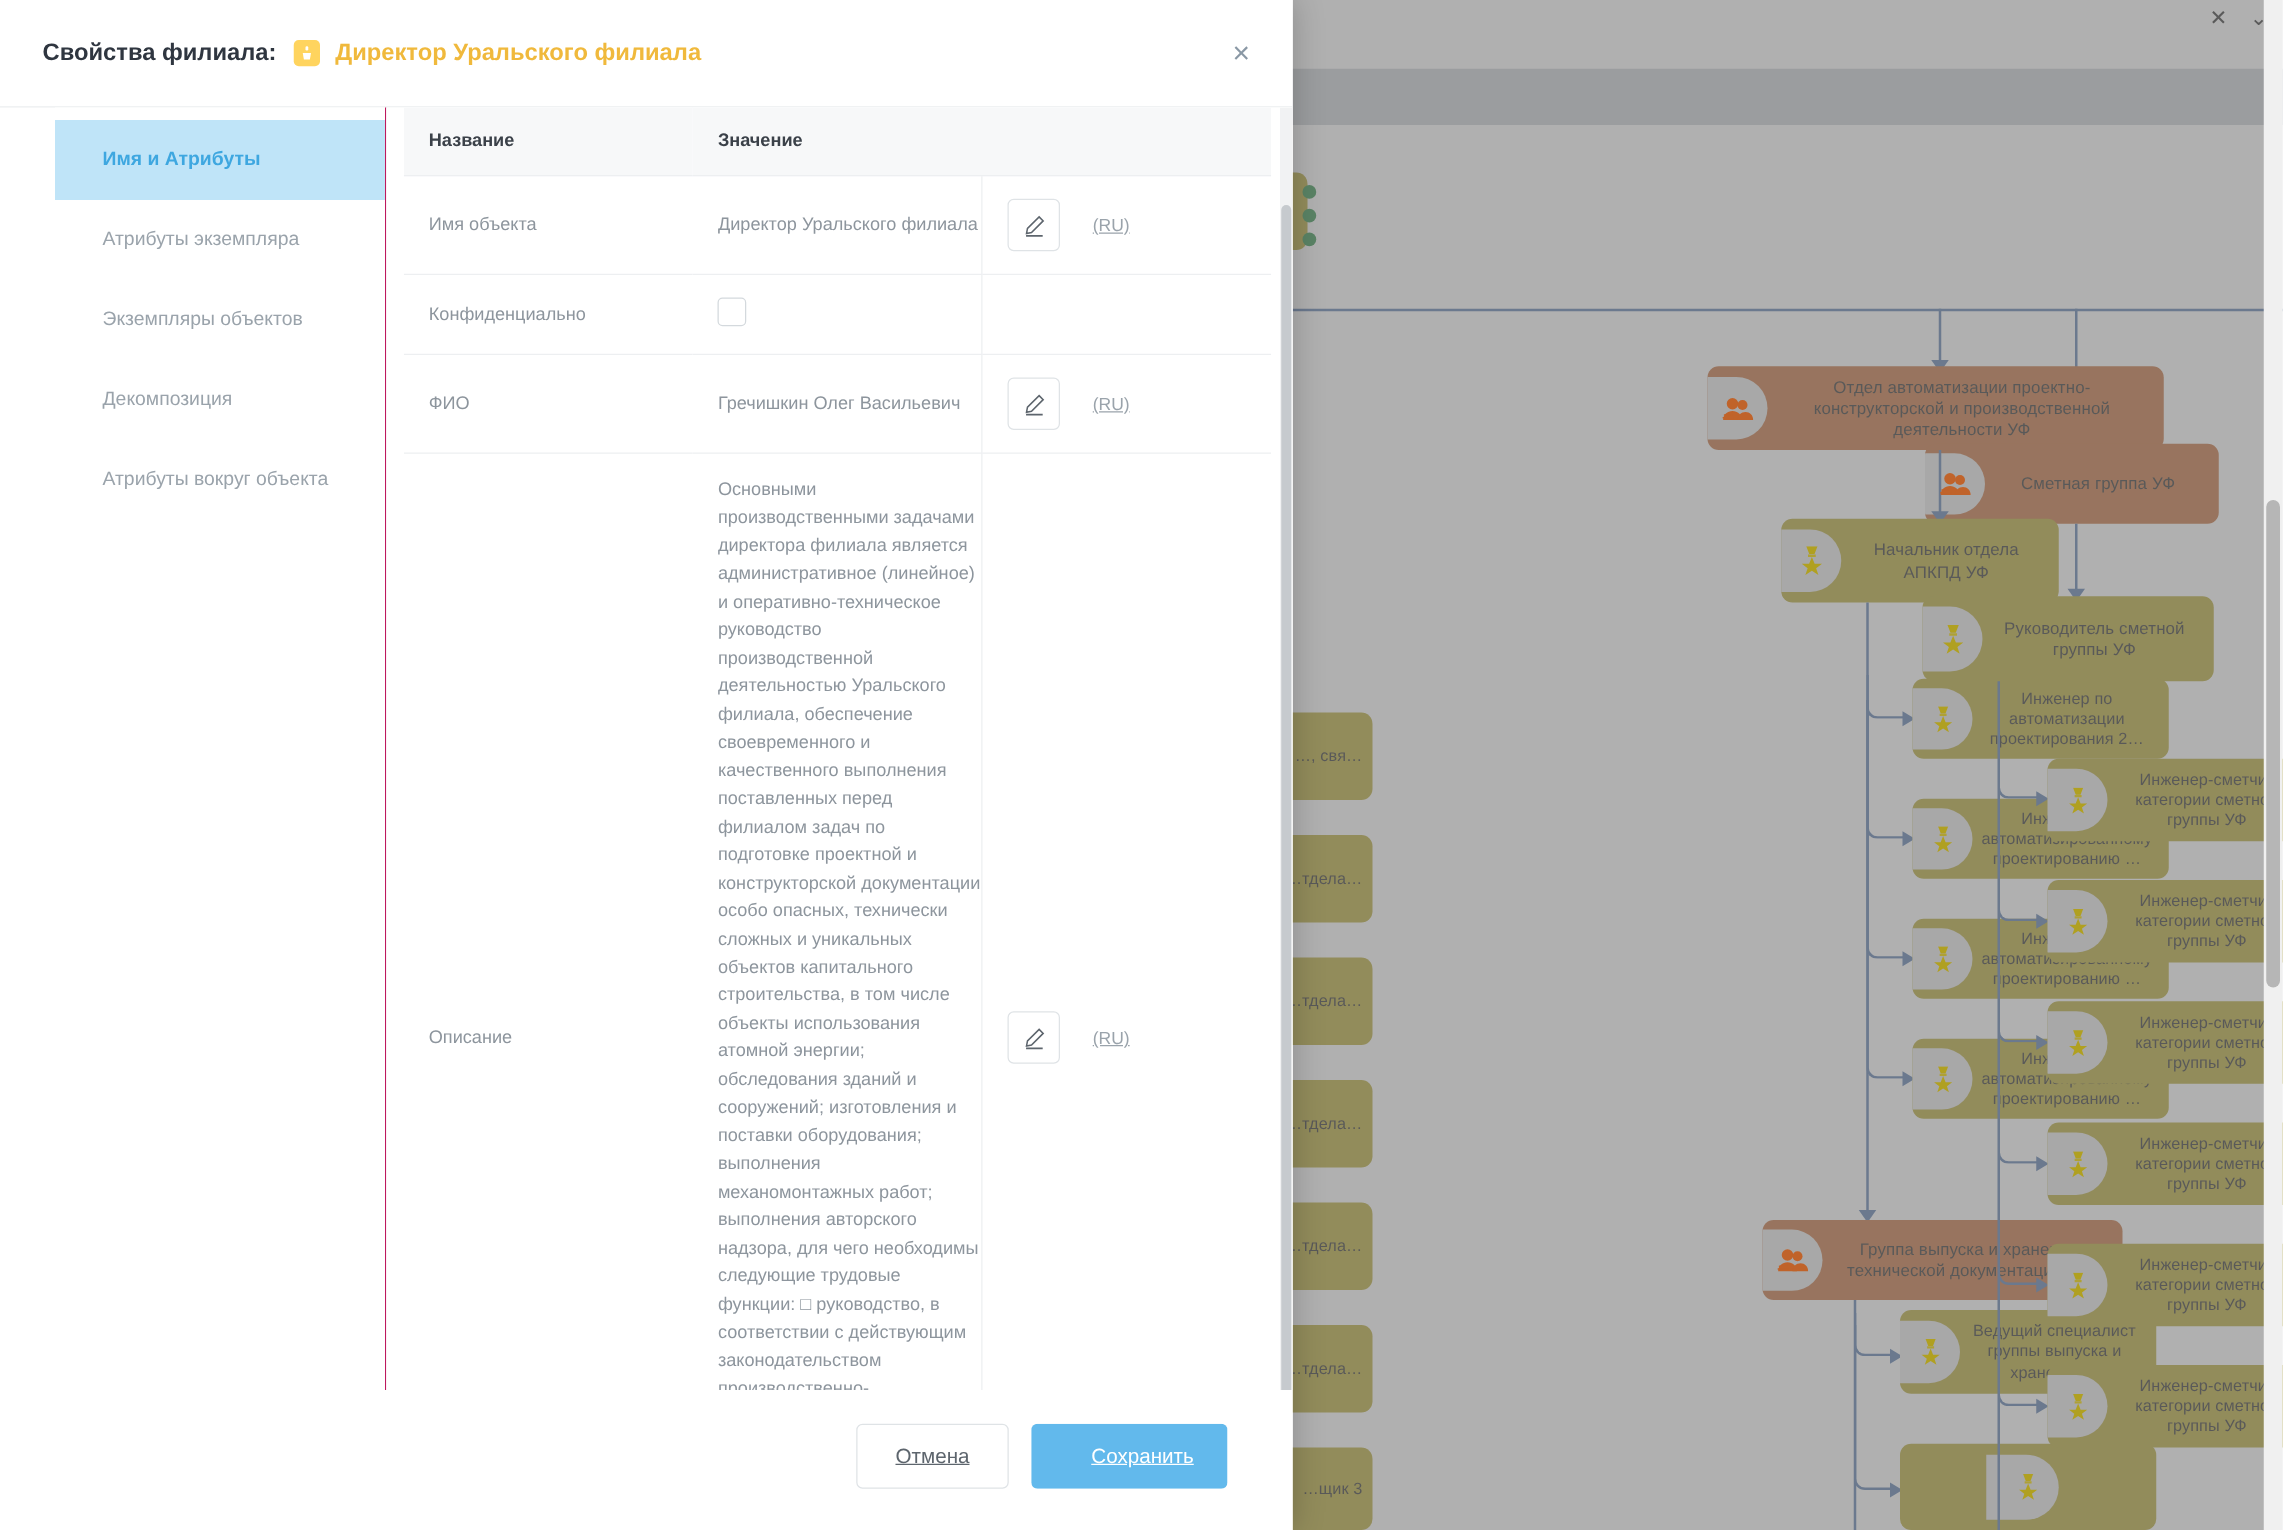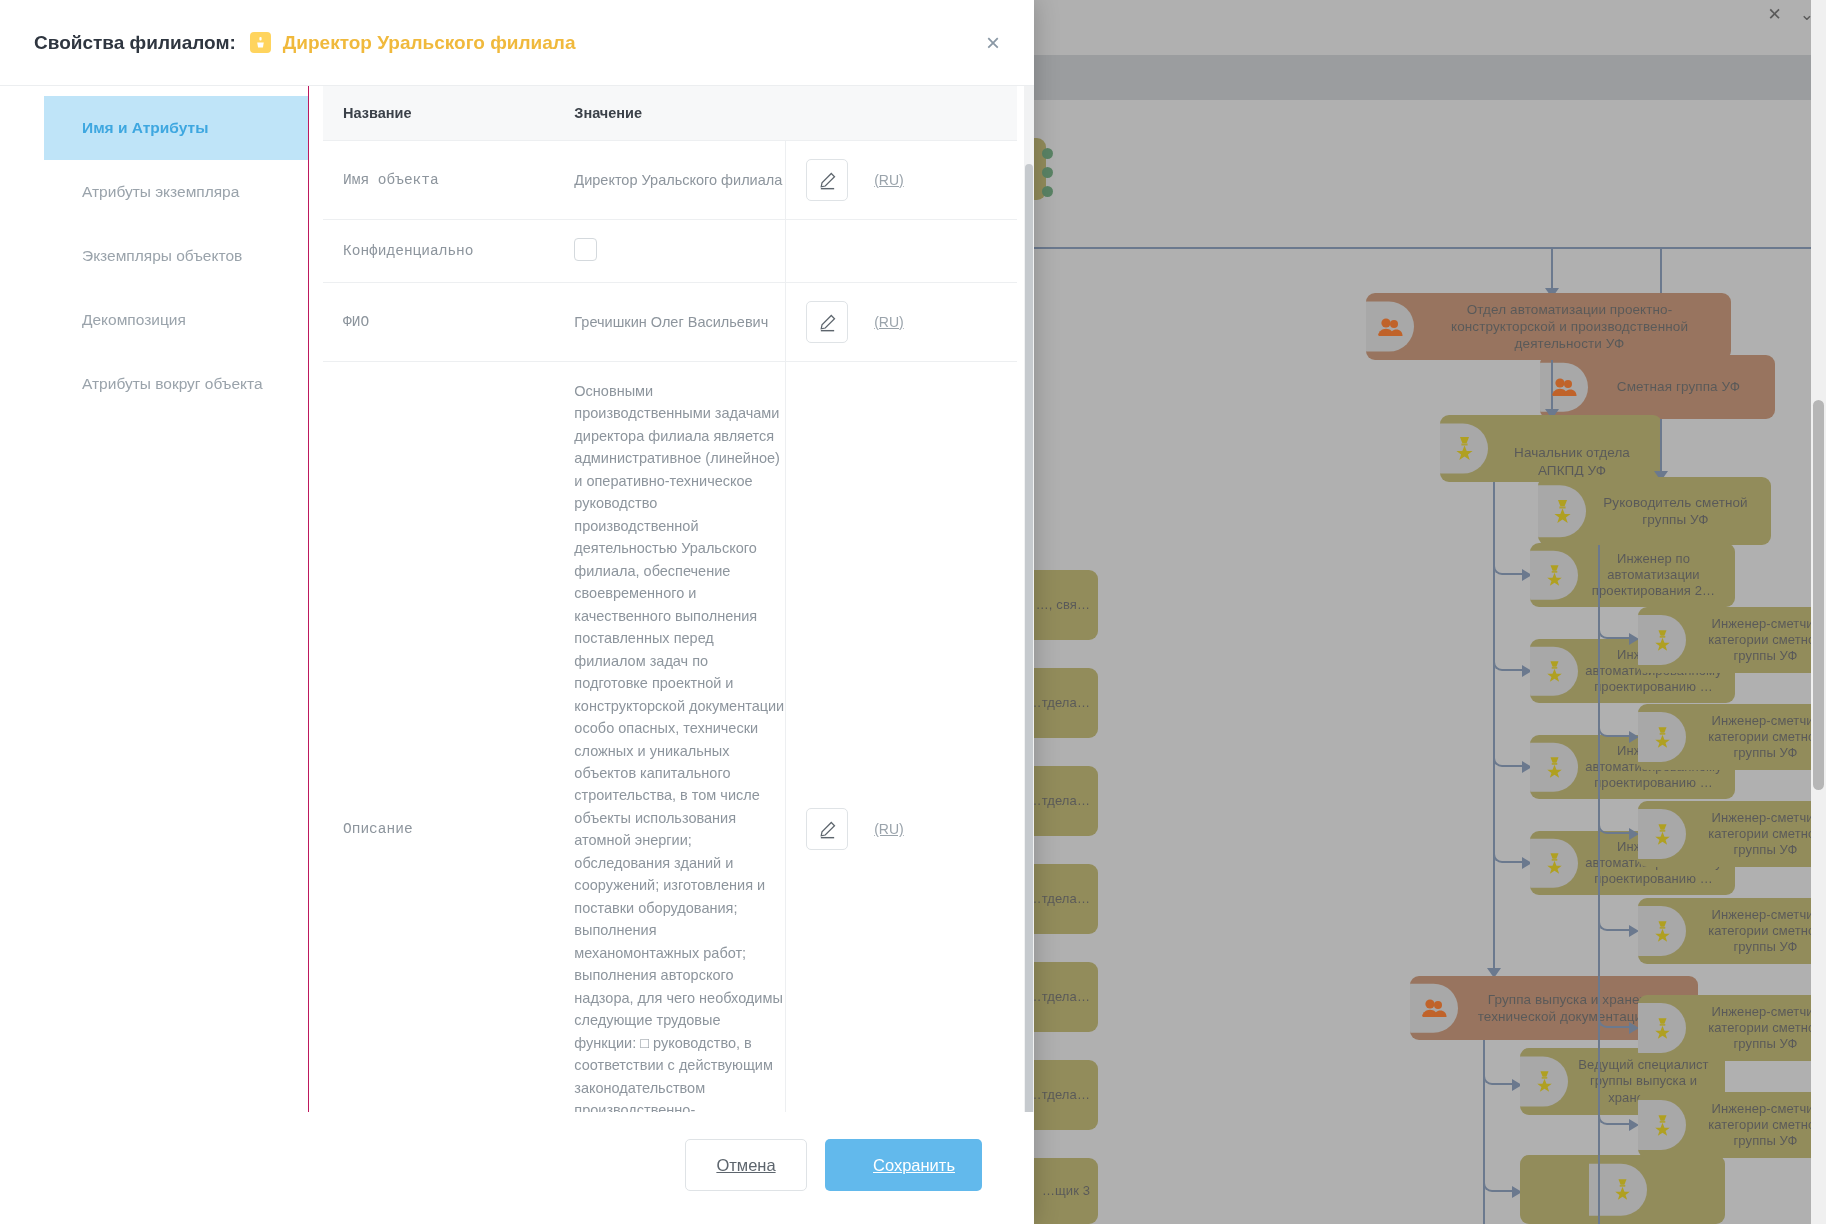--- a/index.html
+++ b/index.html
@@ -137,21 +137,21 @@
   .table-wrap { position:absolute; left:14px; right:17px; top:0; bottom:0; overflow:hidden; }
   table.props { width:100%; border-collapse:collapse; table-layout:fixed; }
   table.props th {
     text-align:left; font-size:14.5px; font-weight:bold; color:#3b4149;
     background:#f7f8f9; padding:19px 0 19px 20px; border-bottom:1px solid #edeff1;
   }
   table.props td {
     font-size:14.5px; color:#8d959d; padding:18px 0 18px 20px;
     border-bottom:1px solid #edeff1; vertical-align:middle;
   }
-  td.name-cell { width:226px; color:#7b838c;font-family:Liberation Mono, monospace; }
+  td.name-cell { width:226px; color:#7b838c; }
   td.val-cell { color:#8d959d; border-right:1px solid #edeff1; }
   td.act-cell { width:136px; text-align:left; padding-left:24px; white-space:nowrap; }
 
   .desc-text { line-height:1.55; white-space:pre-wrap; max-width:330px; }
 
   .edit-btn {
     display:inline-flex; align-items:center; justify-content:center;
     width:42px;height:42px;border:1px solid #dfe3e6;border-radius:5px;
     background:#fff; cursor:pointer; vertical-align:middle;
   }
@@ -237,21 +237,21 @@
             <rect x="2" y="14.4" width="7" height="1.1" rx=".5"></rect>
           </g>
             </svg>
         </span>
         <span class="node-label">Сметная группа УФ</span>
       </div>
 
       <div class="vline" style="left:517px;top:360px;height:55px;"></div>
       <div class="arrow-down" style="left:511px;top:409px;"></div>
 
-      <div class="node role" style="left:406px;top:415px;width:222px;height:67px;align-items:flex-end;">
+      <div class="node role" style="left:391px;top:415px;width:222px;height:67px;">
         <span class="node-icon">
           <svg width="19" height="23" viewBox="0 0 19 23">
               <g fill="#b0a021">
             <path d="M5 0h9l-2.4 6.2H7.4z"></path>
                 <path d="M6.4 6.5h6.2v2H6.4z" opacity=".85"></path>
             <polygon points="9.5,8.5 11.7,14 17.6,14 12.9,17.6 14.7,23 9.5,19.6 4.3,23 6.1,17.6 1.4,14 7.3,14"></polygon>
           </g>
             </svg>
         </span>
         <span class="node-label">Начальник отдела АПКПД УФ</span>
@@ -499,21 +499,21 @@
 
   <div class="win-ctrls">
     <span>✕</span>
     <span>⌄</span>
   </div>
 </div>
 
 <div id="modal">
 
   <div class="modal-header">
-    <span class="modal-title-label">Свойства филиалом:</span>
+    <span class="modal-title-label">Свойства филиала:</span>
     <span class="title-icon">
       <svg width="11" height="13" viewBox="0 0 11 13">
           <g fill="#fff">
         <rect x="4.4" y="1" width="2.2" height="3.4" rx="1"></rect>
         <path d="M2.2 6.4h6.6l-.9 5.2H3.1z"></path>
       </g>
         </svg>
     </span>
     <span class="modal-title-value">Директор Уральского филиала</span>
     <span class="modal-close">×</span>

